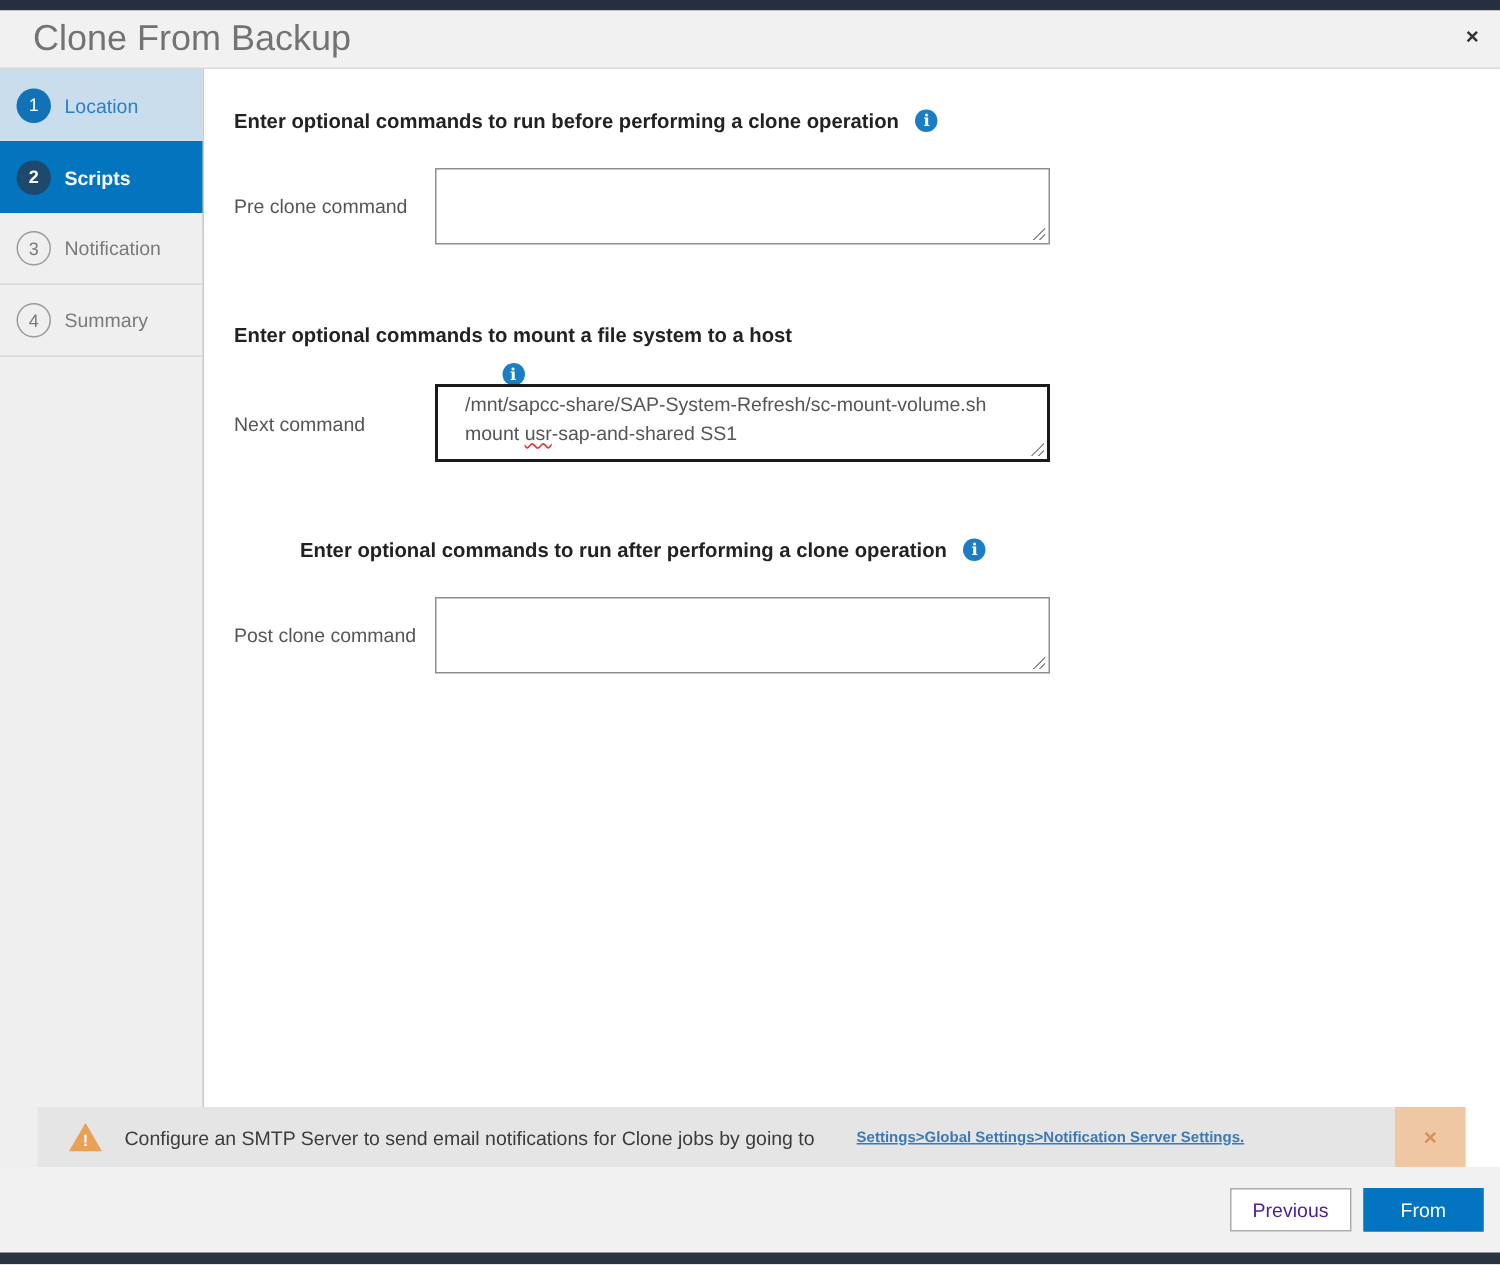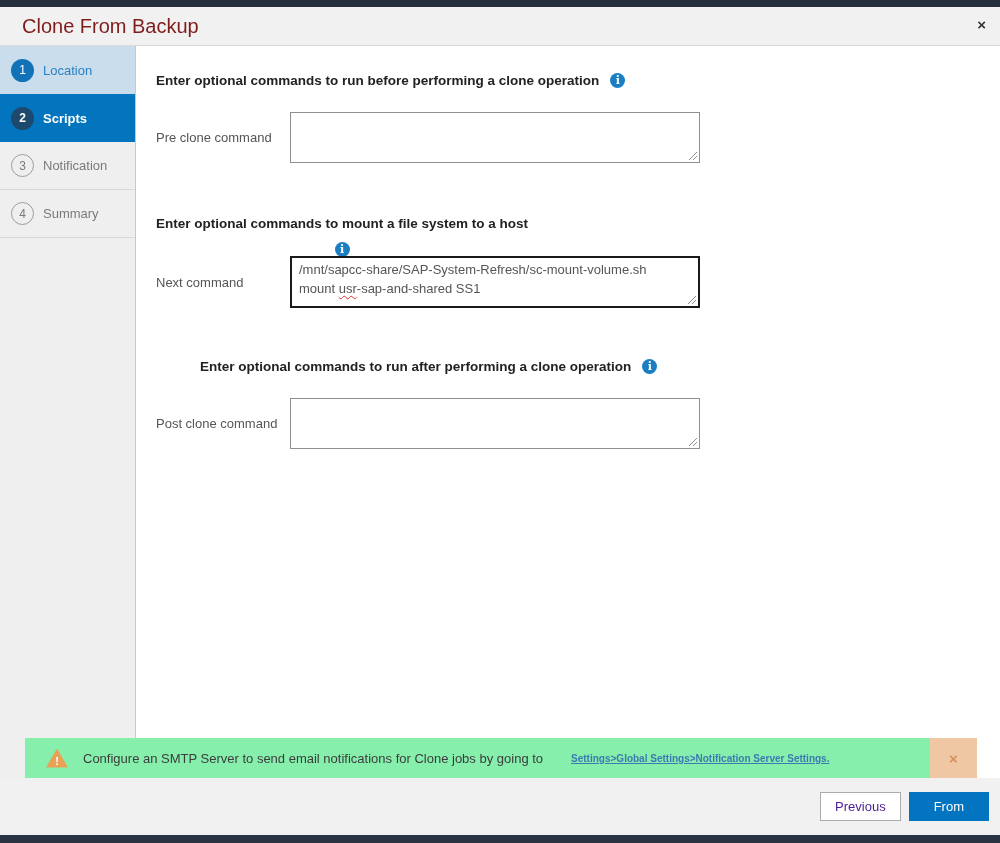--- a/index.html
+++ b/index.html
@@ -5,49 +5,49 @@
   * { margin:0; padding:0; box-sizing:border-box; }
   html,body { background:#fff; }
   body { font-family:"Liberation Sans",sans-serif; }
 
   .stage { position:relative; width:1000px; height:843px; background:#fff; overflow:hidden; }
 
   .top-strip { position:absolute; left:0; top:0; width:100%; height:7px; background:#262f3d; }
   .bottom-strip { position:absolute; left:0; top:835px; width:100%; height:8px; background:#2a3342; }
 
   .title-bar { position:absolute; left:0; top:7px; width:100%; height:39px; background:#f1f1f1; border-bottom:1px solid #d9d9d9; }
-  .title-bar .title { position:absolute; left:22px; top:0; line-height:38px; font-size:20px; font-weight:normal; color:#7f1d1d; }
+  .title-bar .title { position:absolute; left:22px; top:0; line-height:38px; font-size:24px; font-weight:normal; color:#737373; }
   .dialog-close { position:absolute; right:14px; top:8px; font-size:15px; font-weight:bold; color:#333; cursor:pointer; line-height:20px; }
 
   .sidebar { position:absolute; left:0; top:46px; width:136px; height:732px; background:#efefef; border-right:1px solid #c9c9c9; }
   .step { height:48px; display:flex; align-items:center; padding-left:11px; gap:9px; font-size:13px; cursor:pointer; }
   .step .num { width:23px; height:23px; border-radius:50%; display:flex; align-items:center; justify-content:center; font-size:12px; flex:none; }
   .step.completed { background:#c9dded; color:#2b81c1; }
   .step.completed .num { background:#1272b8; color:#fff; }
   .step.active { background:#0275be; color:#fff; font-weight:bold; }
   .step.active .num { background:#1d4a6c; color:#fff; font-weight:bold; }
   .step.pending { color:#7a7a7a; border-bottom:1px solid #d8d8d8; }
   .step.pending .num { border:1px solid #9c9c9c; color:#7a7a7a; background:transparent; }
 
   .main { position:absolute; left:137px; top:46px; width:993px; height:692px; background:#fff; }
   .section-heading { position:absolute; left:19px; display:flex; align-items:center; gap:11px; font-size:13.5px; font-weight:bold; color:#222; }
   .info-icon { width:15px; height:15px; border-radius:50%; background:#1b7ec3; color:#fff; display:inline-flex; align-items:center; justify-content:center; font-family:"DejaVu Serif",serif; font-size:11px; font-weight:bold; cursor:pointer; }
   .info-icon::after { content:"i"; }
 
   .field-row { position:absolute; left:19px; display:flex; align-items:center; }
   .field-label { width:134px; font-size:13px; color:#555; }
   .ta { position:relative; width:410px; height:51px; background:#fff; border:1px solid #8f8f8f; font-size:13px; color:#555;
-        padding:3px 7px; line-height:1.45; white-space:pre-wrap; overflow:hidden; cursor:text; }
+        padding:3px 18px; line-height:1.45; white-space:pre-wrap; overflow:hidden; cursor:text; }
   .ta::after { content:""; position:absolute; right:2px; bottom:2px; width:9px; height:9px;
         background:repeating-linear-gradient(135deg, #8f8f8f 0 1px, transparent 1px 3.2px);
         clip-path:polygon(100% 0, 100% 100%, 0 100%); }
   .ta.focused { border:2px solid #1a1a1a; height:52px; }
   .misspell { text-decoration:underline wavy #e03131 1px; text-underline-offset:2px; }
 
-  .banner { position:absolute; left:25px; top:738px; width:952px; height:40px; background:#86efac;
+  .banner { position:absolute; left:25px; top:738px; width:952px; height:40px; background:#e5e5e5;
         display:flex; align-items:center; padding-left:21px; z-index:5; }
   .warn-triangle { position:relative; width:22px; height:19px; background:#e9a158;
         clip-path:polygon(50% 0, 100% 100%, 0 100%); margin-right:15px; flex:none; }
   .warn-triangle::after { content:"!"; position:absolute; left:50%; transform:translateX(-50%); bottom:1px;
         color:#fff; font-size:11px; font-weight:bold; }
   .banner-text { font-size:13px; color:#3c3c3c; }
   .banner-link { font-size:10px; color:#3d7ab3; text-decoration:underline; margin-left:28px; cursor:pointer;font-weight:bold; }
   .banner-close { position:absolute; right:0; top:0; width:47px; height:40px; background:#efc7a3;
         color:#d5905b; font-size:15px; font-weight:bold; display:flex; align-items:center; justify-content:center; cursor:pointer; }
 

